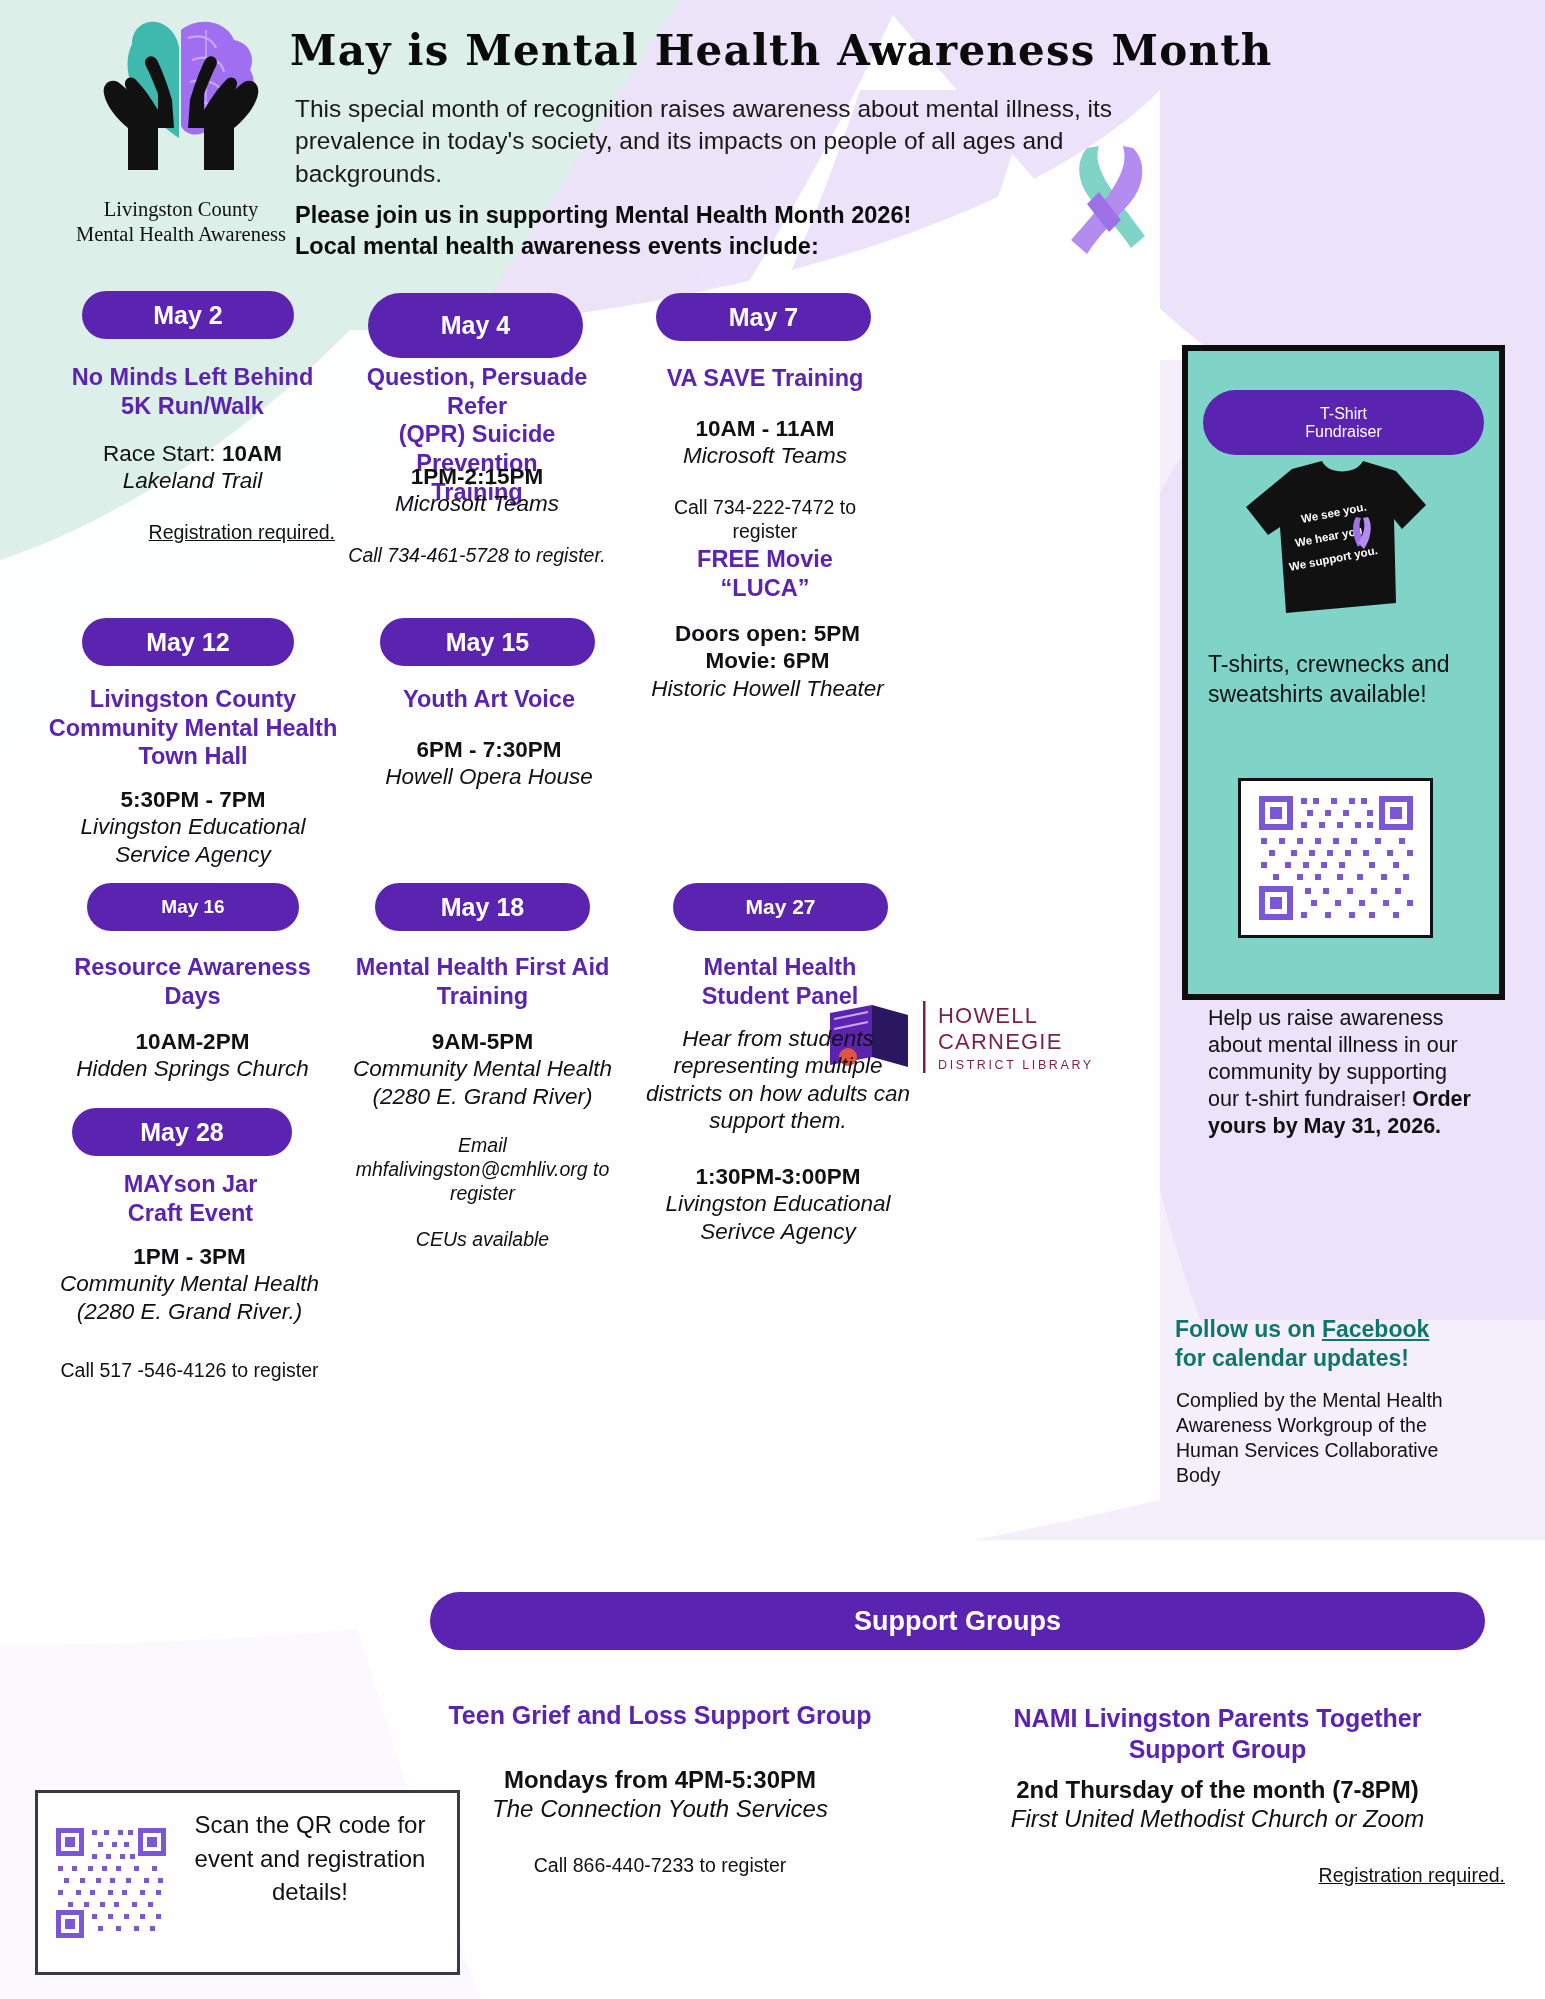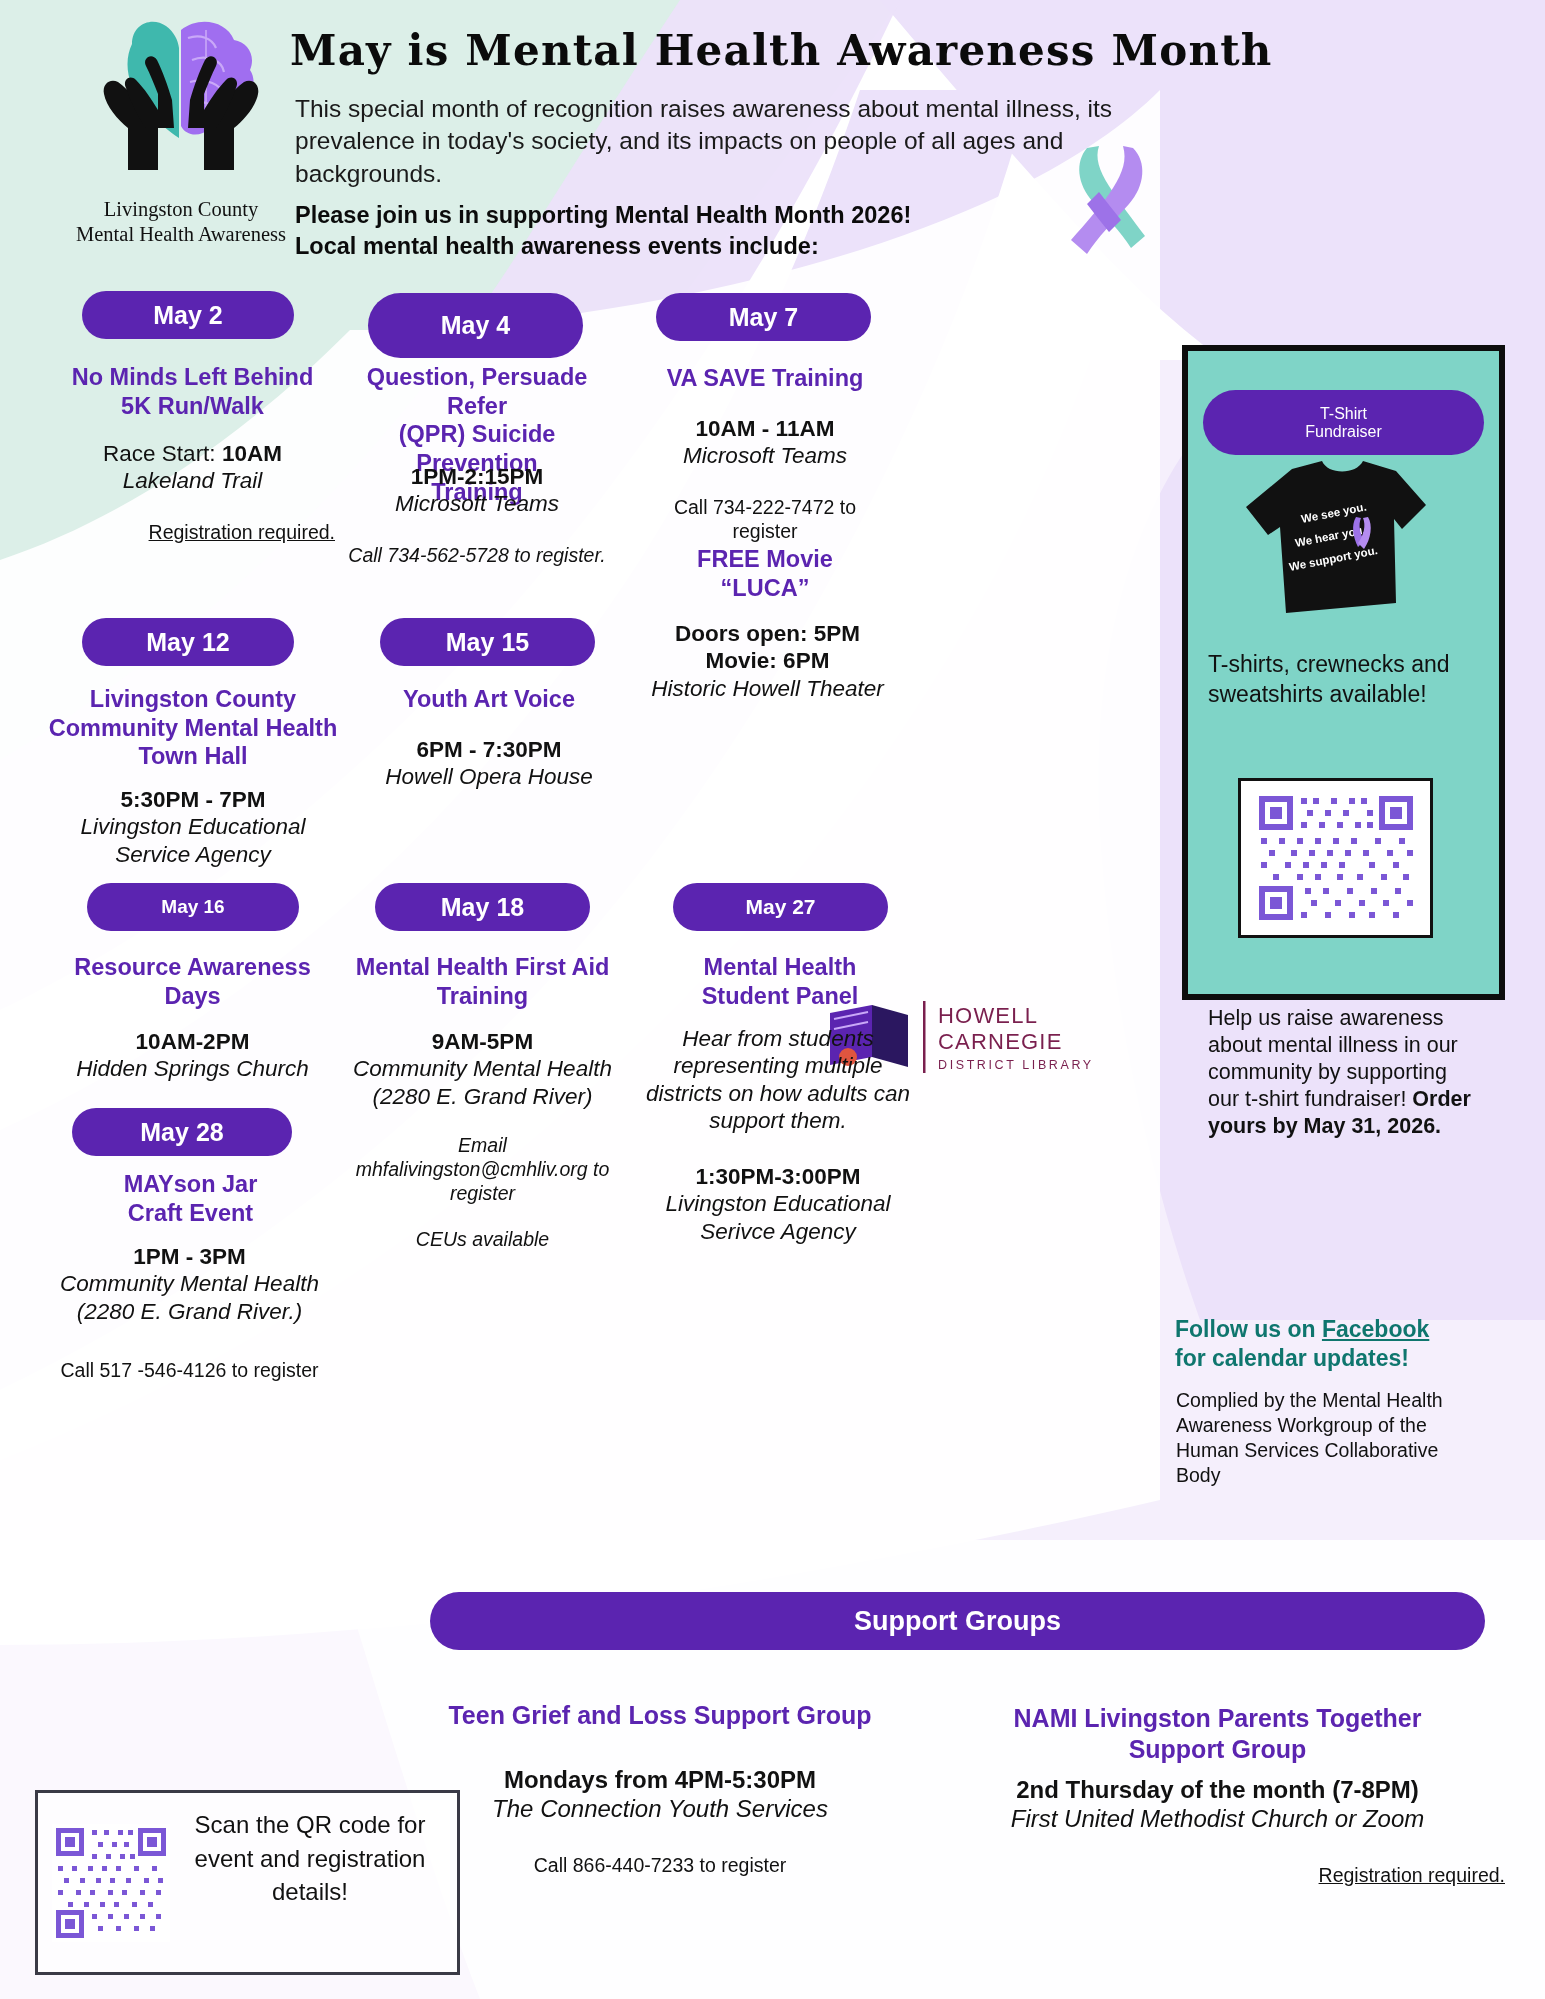--- a/index.html
+++ b/index.html
@@ -213,21 +213,21 @@
     <span>May 4</span>
   </div>
   <div class="ev-title" style="left:338px; top:363px; width:278px;">
     <div>Question, Persuade Refer</div>
     <div>(QPR) Suicide Prevention</div>
     <div>Training</div>
   </div>
   <div class="ev-body" style="left:338px; top:463px; width:278px;">
     <div class="b">1PM-2:15PM</div>
     <div class="i">Microsoft Teams</div>
-    <div class="i small" style="margin-top:26px;">Call 734-562-5728  to register.</div>
+    <div class="i small" style="margin-top:26px;">Call 734-461-5728  to register.</div>
   </div>
 
   <div class="pill" style="left:656px; top:293px; width:215px; height:48px; font-size:25px;">
     <span>May 7</span>
   </div>
   <div class="ev-title" style="left:640px; top:364px; width:250px;">
     <div>VA SAVE Training</div>
   </div>
   <div class="ev-body" style="left:640px; top:415px; width:250px;">
     <div class="b">10AM - 11AM</div>

